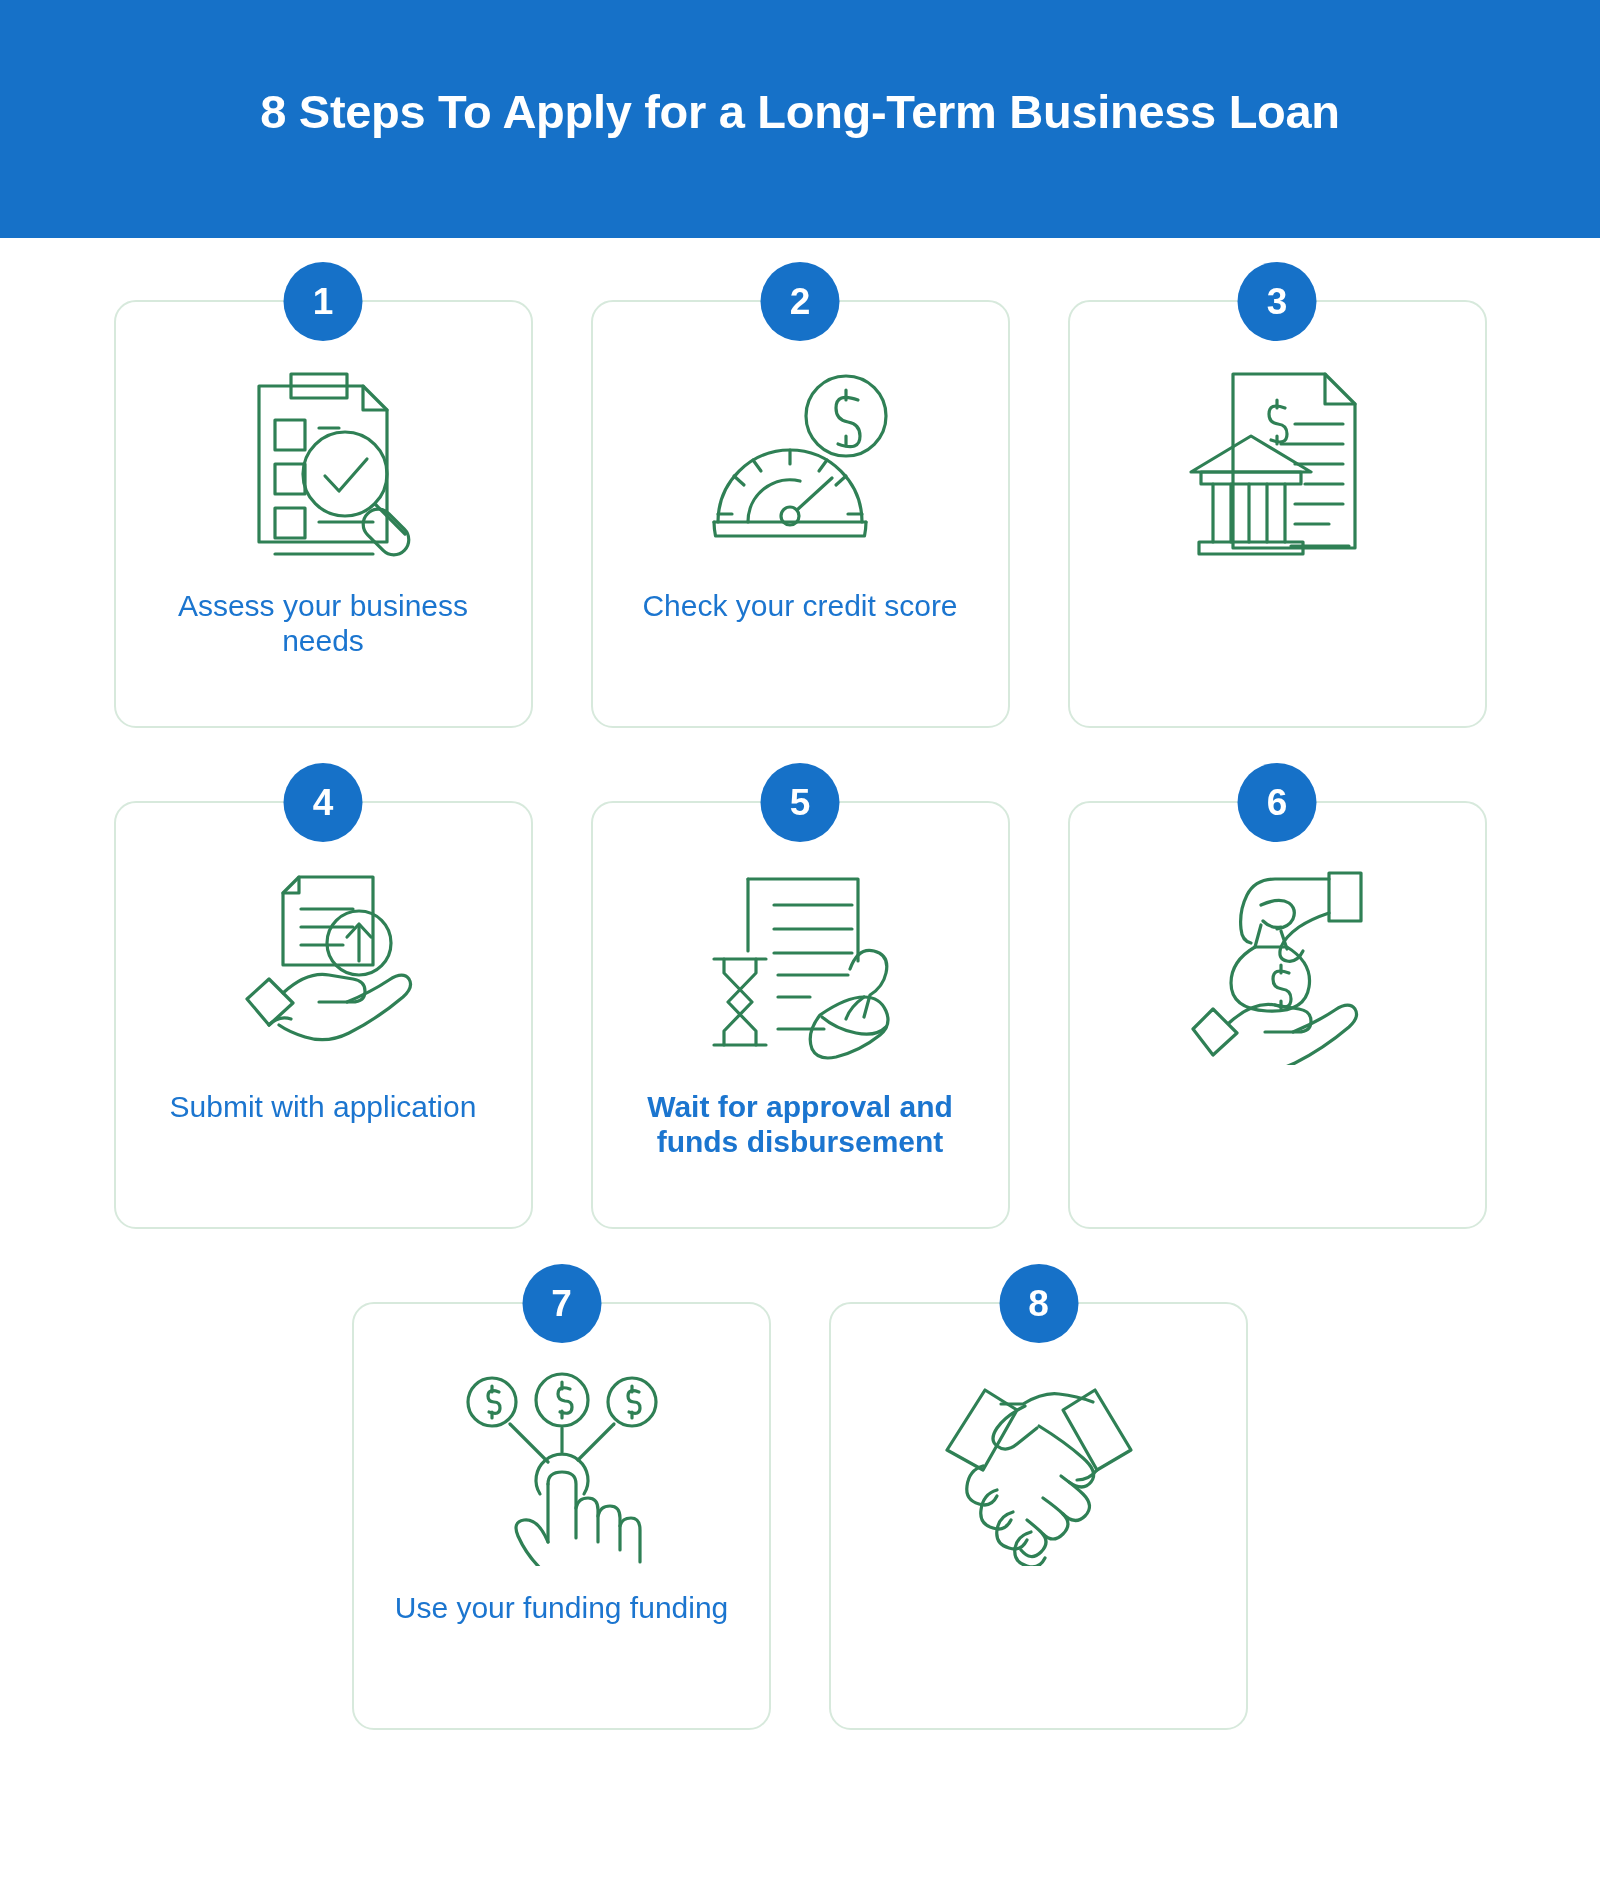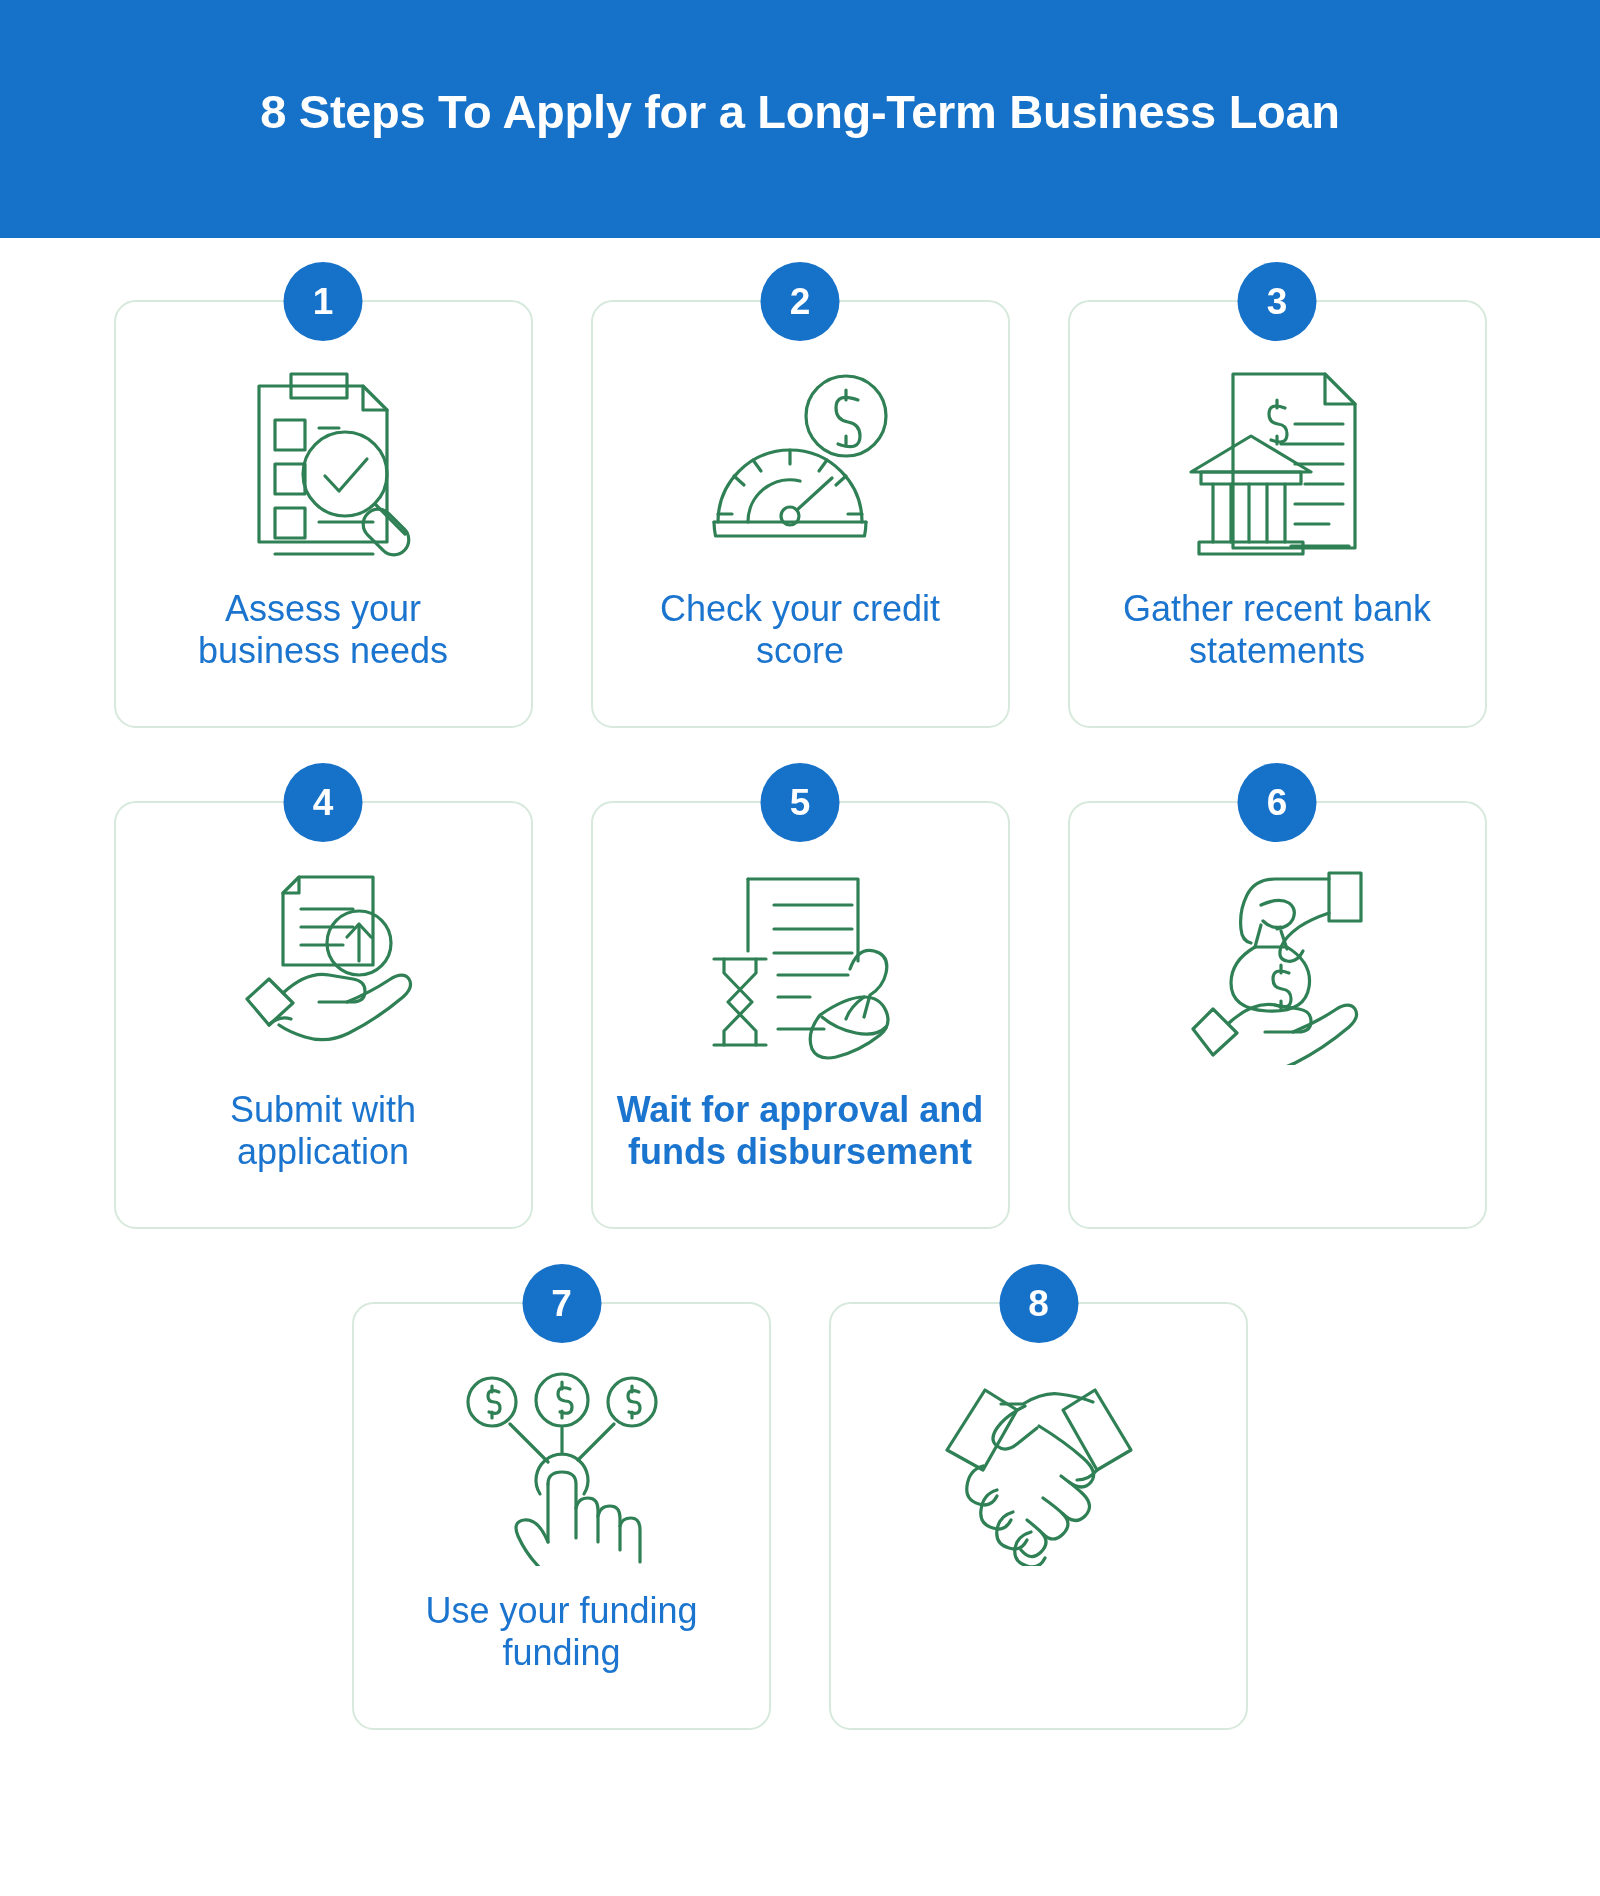--- a/index.html
+++ b/index.html
@@ -88,21 +88,21 @@
     justify-content: center;
   }
   .icon-wrap svg {
     display: block;
   }
   .card-label {
     margin-top: 24px;
     width: 340px;
     text-align: center;
     color: #1B75CF;
-    font-size: 36px;
+    font-size: 30px;
     line-height: 1.18;
     font-weight: normal;
   }
   .card-label.wide { width: 390px; font-weight: bold; }
 </style>
 </head>
 <body>
 
 <div class="header">
   <h1 class="header-title">8 Steps To Apply for a Long-Term Business Loan</h1>
@@ -179,21 +179,20 @@
           <path d="M14 108 L74 72 L134 108 Z"></path>
           <rect x="24" y="108" width="100" height="12"></rect>
           <path d="M36 120 V178"></path>
           <path d="M54 120 V178"></path>
           <path d="M72 120 V178"></path>
           <path d="M90 120 V178"></path>
           <path d="M108 120 V178"></path>
           <rect x="22" y="178" width="104" height="12"></rect>
         </svg>
       </div>
-      <div class="card-label">Gather recent bank statements</div>
     </div>
 
   </div>
 
   <div class="row row-2">
 
     <div class="card">
       <div class="badge">4</div>
       <div class="icon-wrap">
         <svg width="200" height="200" viewBox="0 0 200 200" fill="none" stroke="#2F8055" stroke-width="3.2" stroke-linecap="round" stroke-linejoin="round">

